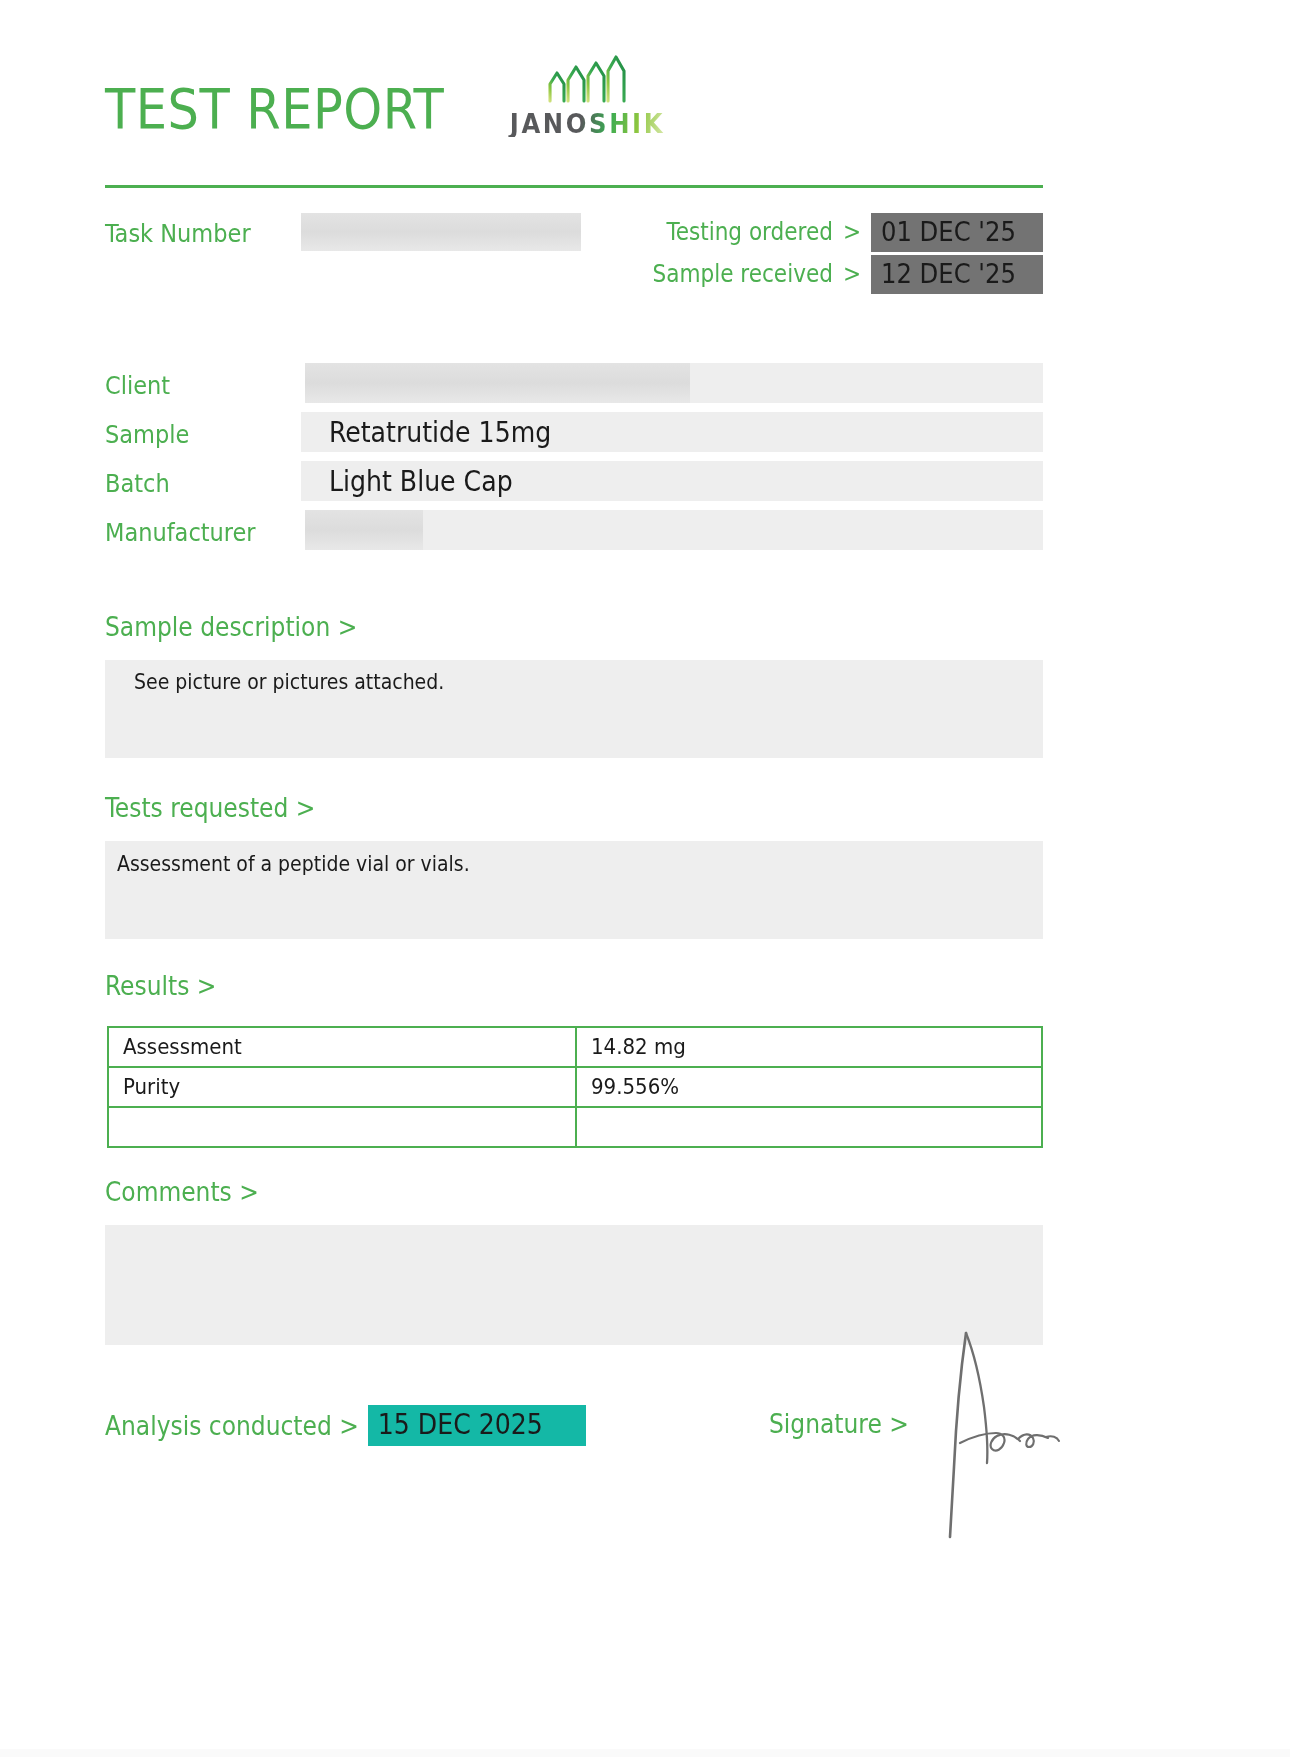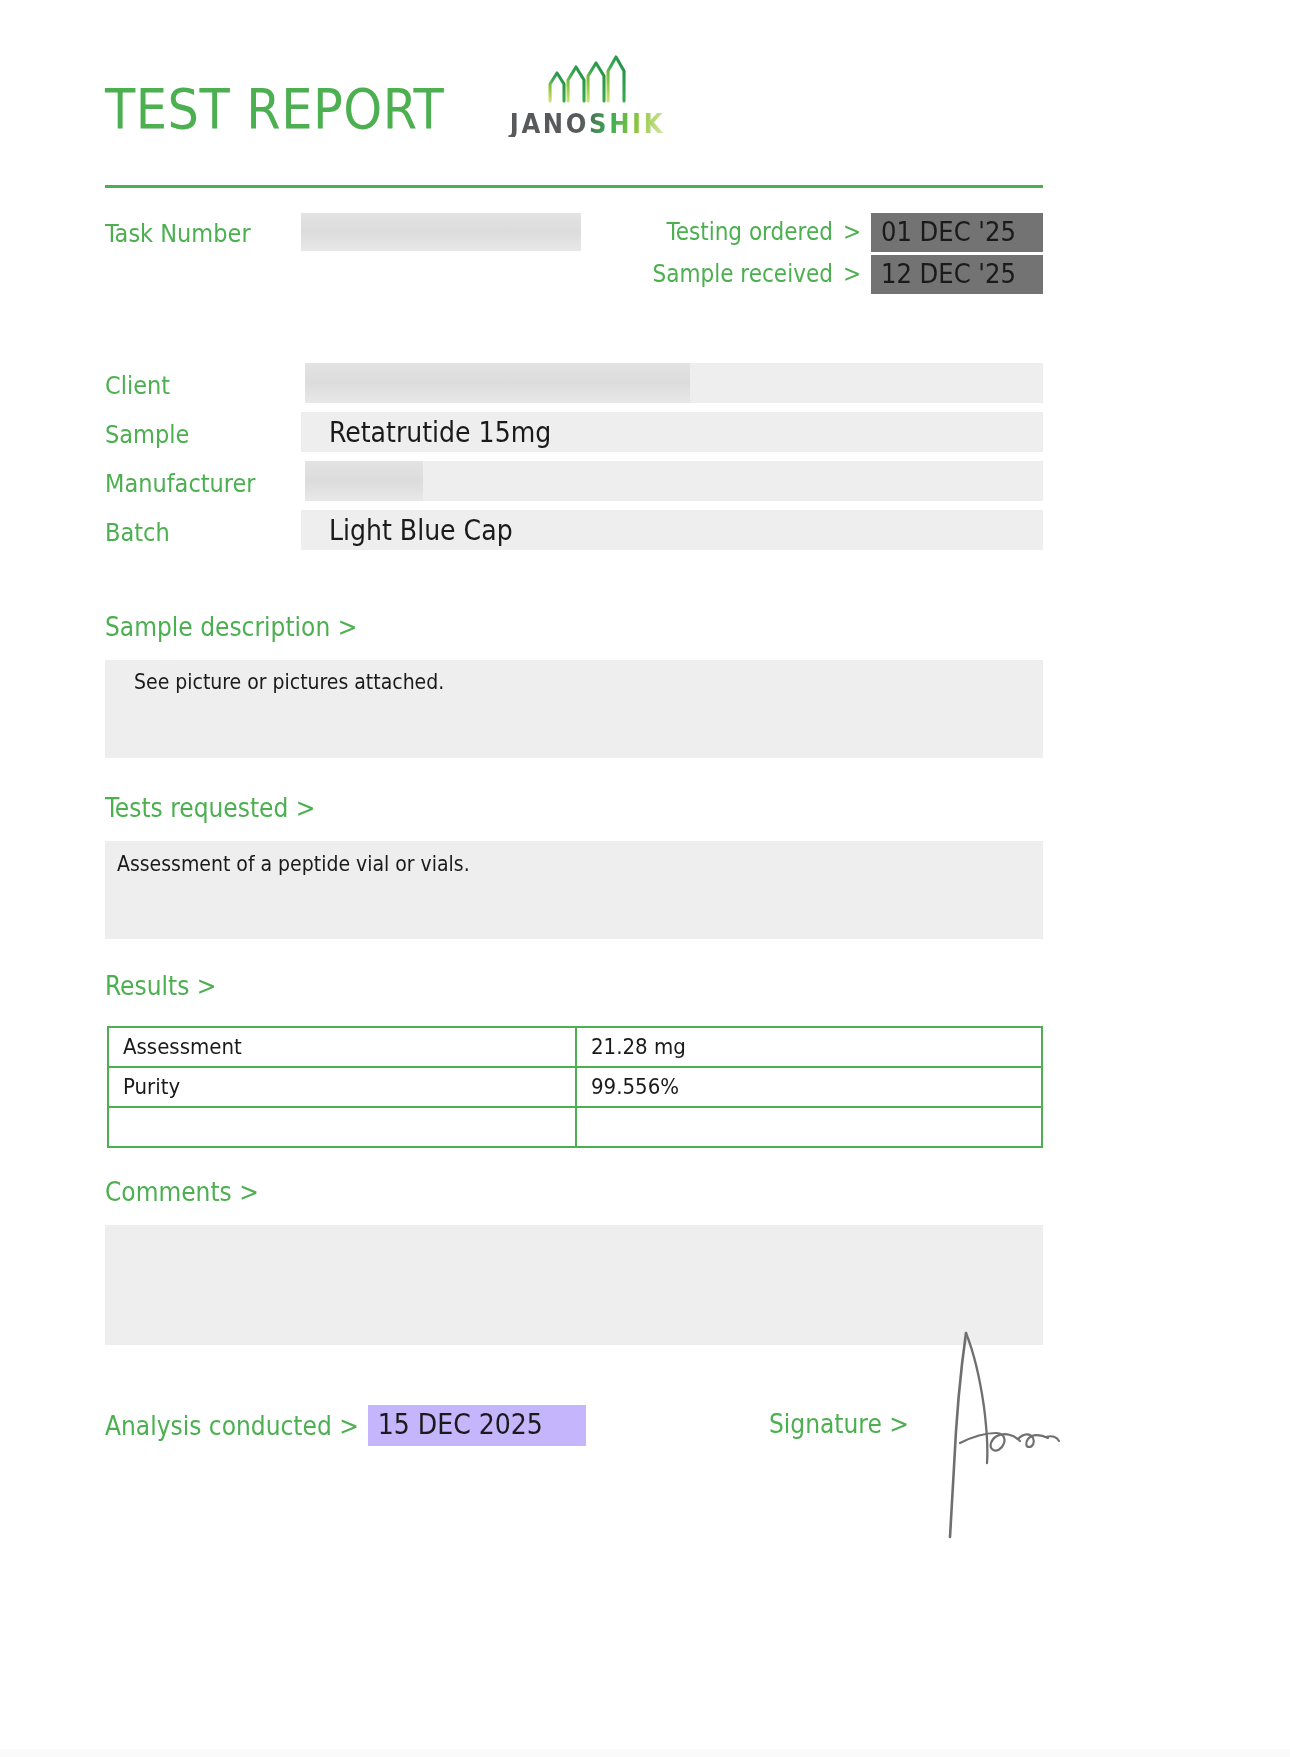--- a/index.html
+++ b/index.html
@@ -222,21 +222,21 @@
   }
   .analysis-line {
     position: absolute;
     left: 0; top: 0;
     display: flex;
     align-items: center;
     gap: 9px;
   }
   .analysis-label { color: #4caf50; font-size: 26px; white-space: nowrap; }
   .analysis-value {
-    background: #c4b5fd;
+    background: #14b8a6;
     font-size: 28px;
     color: #1a1a1a;
     padding: 3px 12px 5px 10px;
     min-width: 218px;
     white-space: nowrap;
   }
   .signature-label {
     position: absolute;
     left: 664px; top: 4px;
     color: #4caf50;
@@ -315,50 +315,50 @@
     </div>
 
     <div class="info-row">
       <div class="info-label">Sample</div>
       <div class="info-field">
         <span class="info-value">Retatrutide 15mg</span>
       </div>
     </div>
 
     <div class="info-row">
+      <div class="info-label">Batch</div>
+      <div class="info-field">
+        <span class="info-value">Light Blue Cap</span>
+      </div>
+    </div>
+
+    <div class="info-row">
       <div class="info-label">Manufacturer</div>
       <div class="info-field offset">
         <div class="redact redact-mfr"></div>
         <span class="info-value"></span>
       </div>
     </div>
-
-    <div class="info-row">
-      <div class="info-label">Batch</div>
-      <div class="info-field">
-        <span class="info-value">Light Blue Cap</span>
-      </div>
-    </div>
   </div>
 
   <div class="section-head" style="left:105px; top:612px;">Sample description &gt;</div>
   <div class="section-box" style="top:660px; height:98px;"></div>
   <div class="section-text" style="left:134px; top:670px;">See picture or pictures attached.</div>
 
   <div class="section-head" style="left:105px; top:793px;">Tests requested &gt;</div>
   <div class="section-box" style="top:841px; height:98px;"></div>
   <div class="section-text" style="left:117px; top:852px;">Assessment of a peptide vial or vials.</div>
 
   <div class="section-head" style="left:105px; top:971px;">Results &gt;</div>
 
   <table class="results-table">
     <tbody>
       <tr>
         <td class="col-name">Assessment</td>
-        <td>21.28 mg</td>
+        <td>14.82 mg</td>
       </tr>
       <tr>
         <td class="col-name">Purity</td>
         <td>99.556%</td>
       </tr>
       <tr>
         <td class="col-name"></td>
         <td></td>
       </tr>
     </tbody>

